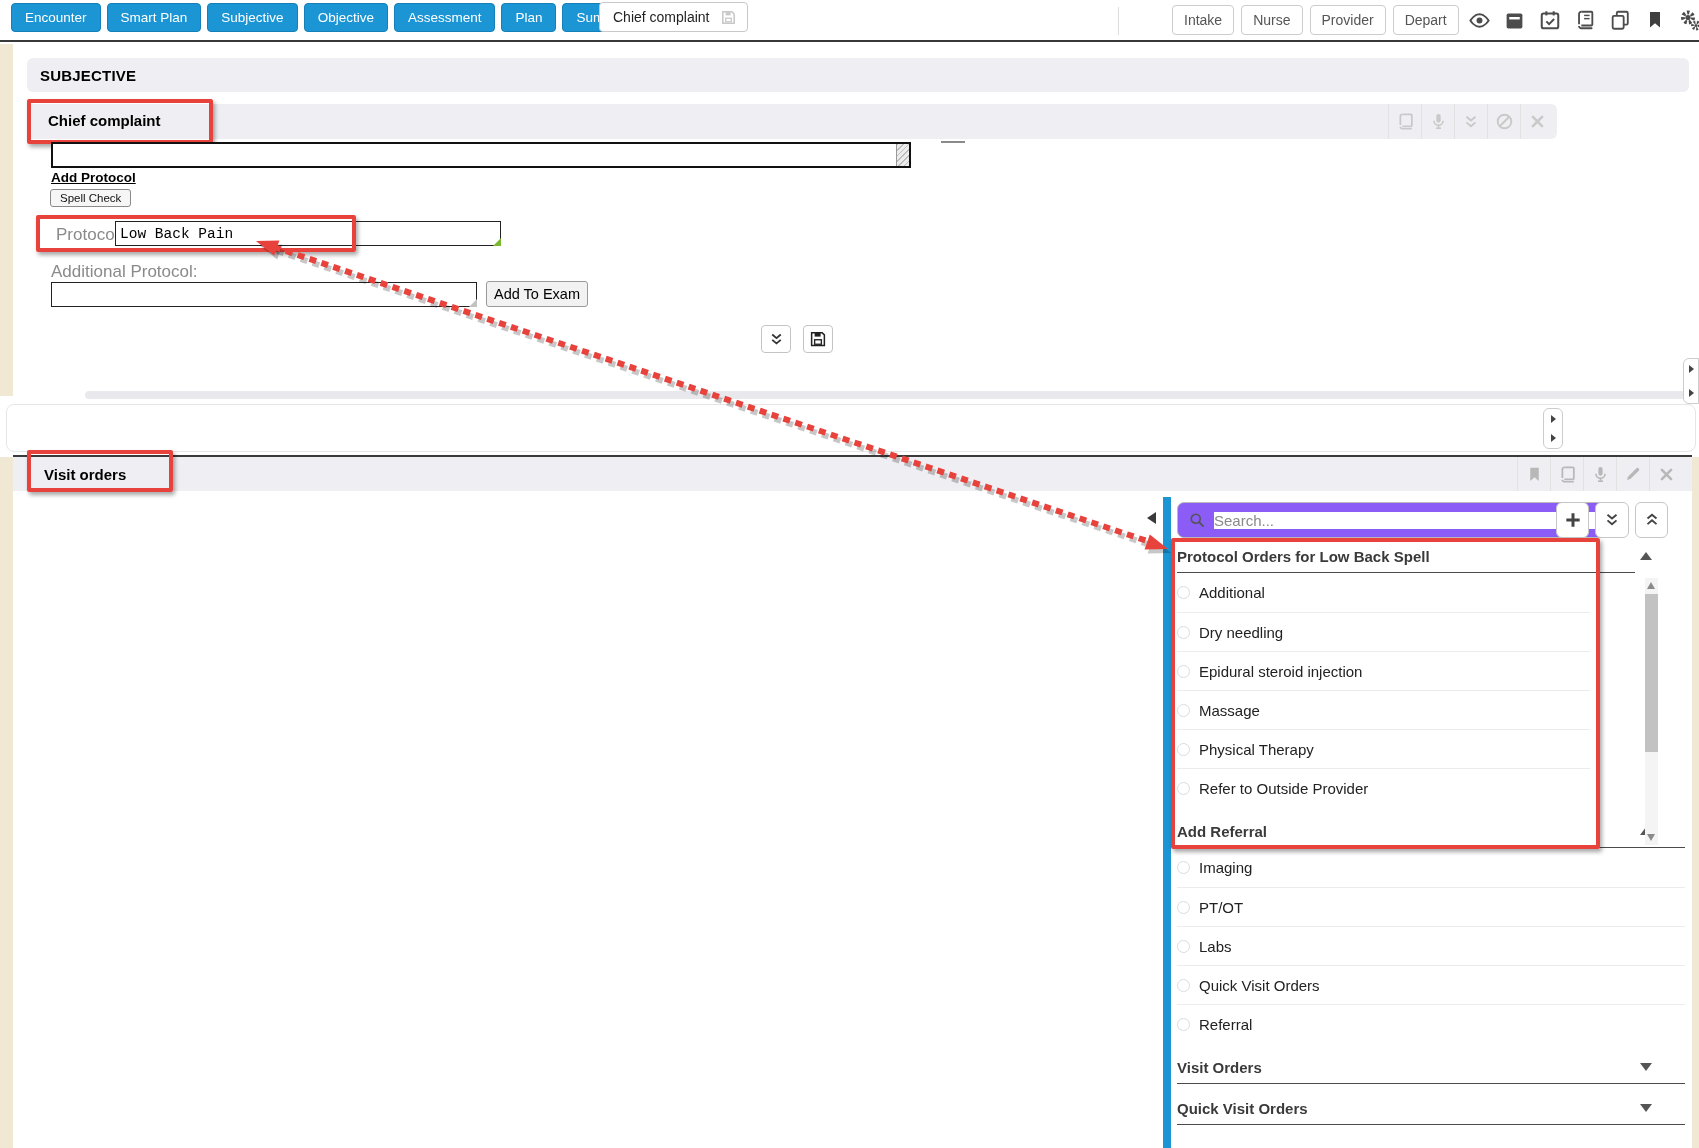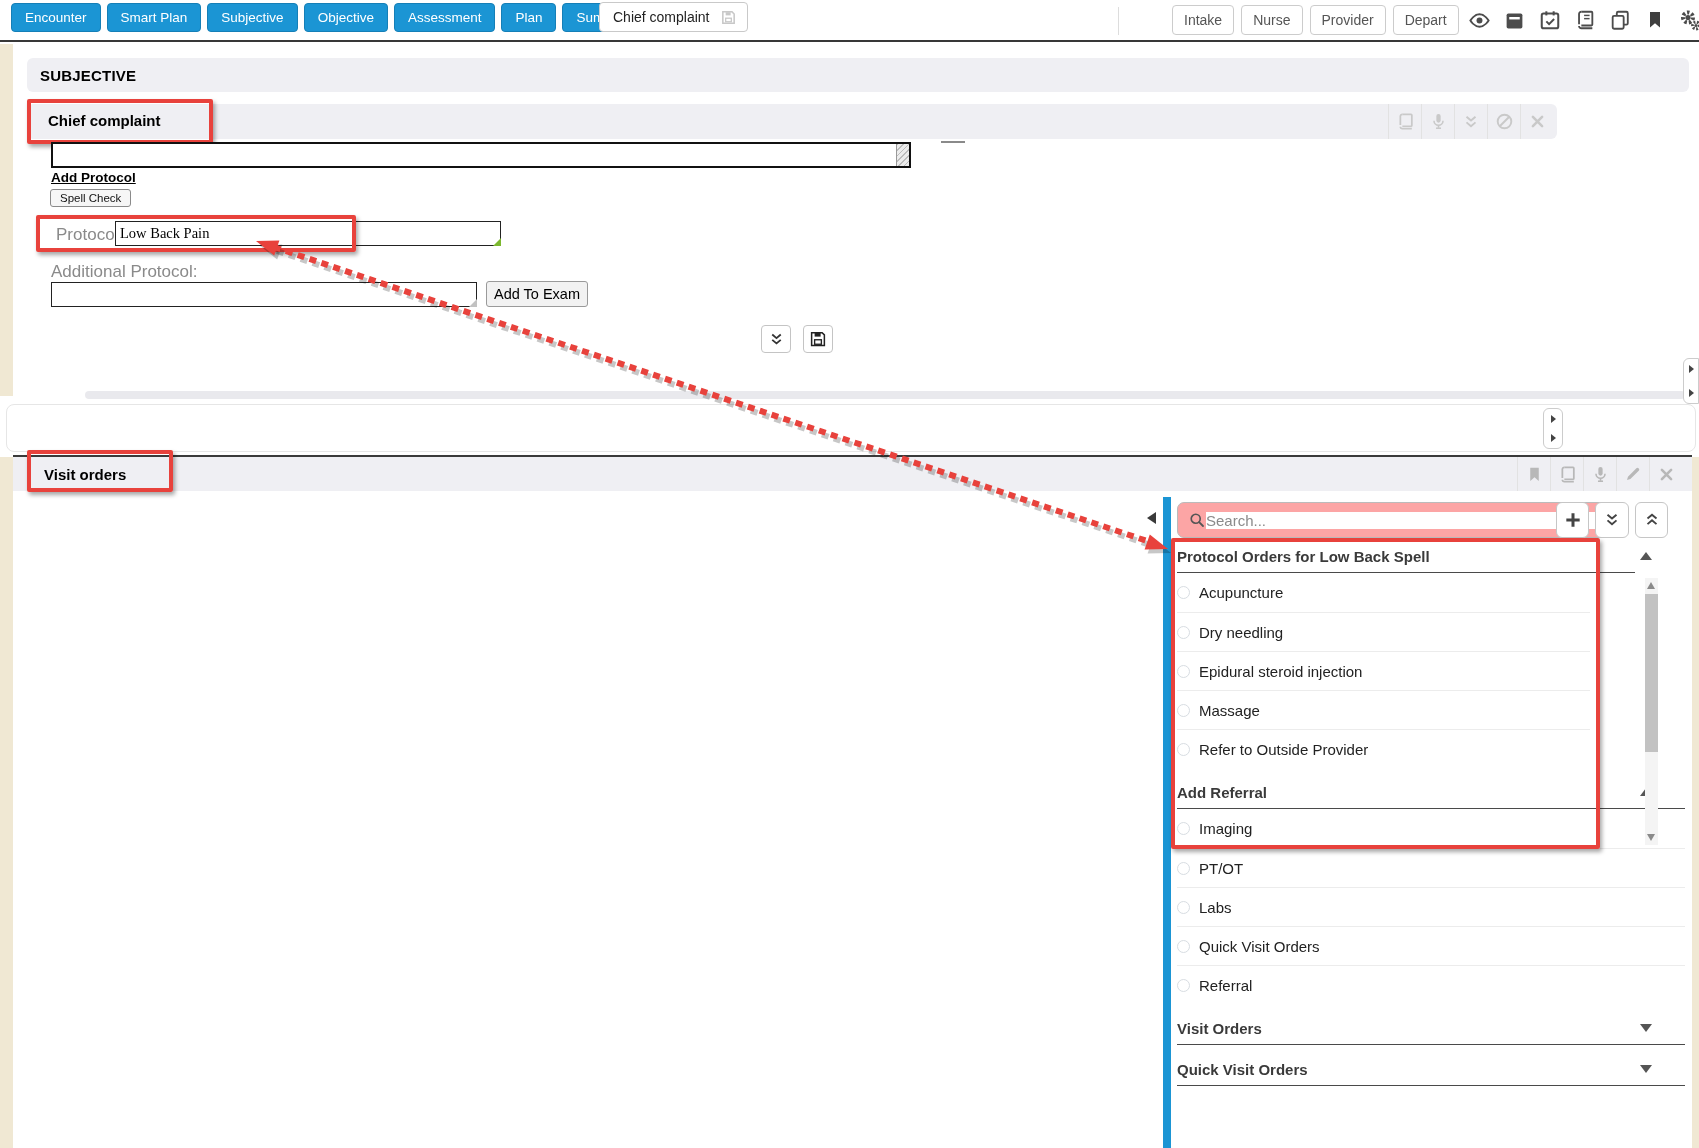--- a/index.html
+++ b/index.html
@@ -28,21 +28,21 @@
   .redbox { position:absolute; border:4px solid #e8423c; border-radius:2px; box-shadow:2px 3px 4px rgba(0,0,0,.35); pointer-events:none; }
 
   .cc-input { position:absolute; left:51px; top:142px; width:860px; height:26px; border:2px solid #111; background:#fff; font-size:14px; padding:2px 18px 2px 5px; resize:none; overflow:hidden; font-family:"Liberation Sans", sans-serif; }
   .cc-input-handle { position:absolute; left:896px; top:144px; width:13px; height:22px; background:#ededed; border-left:1px solid #999;
       background-image:repeating-linear-gradient(135deg,#bdbdbd 0 1px,transparent 1px 4px); }
   .stray-dash { position:absolute; left:941px; top:141px; width:24px; height:2px; background:#8a8a8a; }
   .add-dictation { position:absolute; left:51px; top:170px; font-size:13.5px; font-weight:600; color:#000; text-decoration:underline; cursor:pointer; }
   .spellcheck-btn { position:absolute; left:50px; top:189px; padding:2px 9px; font-size:11.5px; color:#111; background:#f6f6f6; border:1px solid #8a8a8a; border-radius:3px; cursor:pointer; font-family:"Liberation Sans", sans-serif; }
 
   .field-label { position:absolute; font-size:17px; color:#8a8a8a; }
-  .protocol-input { position:absolute; left:115px; top:221px; width:386px; height:25px; border:1px solid #222; font-size:14.5px; padding:8px 4px; font-family:Liberation Serif, serif; }
+  .protocol-input { position:absolute; left:115px; top:221px; width:386px; height:25px; border:1px solid #222; font-size:14.5px; padding:8px 4px; font-family:Liberation Mono, monospace; }
   .corner-green { position:absolute; left:493px; top:238px; width:0; height:0; border-bottom:8px solid #7cb82f; border-left:8px solid transparent; }
   .addl-input { position:absolute; left:51px; top:282px; width:426px; height:25px; border:1px solid #222; font-size:14.5px; padding:0 4px; font-family:"Liberation Sans", sans-serif; }
   .corner-gray { position:absolute; left:469px; top:299px; width:0; height:0; border-bottom:8px solid #c2c2c2; border-left:8px solid transparent; }
   .add-exam-btn { position:absolute; left:486px; top:281px; width:102px; height:26px; background:#f2f2f2; border:1px solid #9a9a9a; border-radius:3px; font-size:14.5px; color:#000; cursor:pointer; font-family:"Liberation Sans", sans-serif; }
 
   .mini-btn { position:absolute; top:325px; width:30px; height:28px; background:#fff; border:1px solid #c4c4c4; border-radius:4px; display:flex; align-items:center; justify-content:center; cursor:pointer; }
   .bottom-track { position:absolute; left:85px; top:391px; width:1600px; height:8px; background:#e9e9ed; border-radius:4px; }
 
   
   .divider-band { position:absolute; left:6px; top:404px; width:1690px; height:48px; background:#fff; border:1px solid #e6e6e6; border-radius:8px; }
@@ -52,21 +52,21 @@
 
   
   .vo-bar { position:absolute; left:13px; top:455px; width:1679px; height:36px; background:#efeff3; border-top:2px solid #3a3a3a; }
   .vo-title { position:absolute; left:31px; top:9px; font-size:15px; font-weight:bold; color:#000; }
   .tan-left-bottom { position:absolute; left:0; top:457px; width:13px; height:691px; background:#f0e8d3; }
   .tan-right-bottom { position:absolute; left:1692px; top:457px; width:7px; height:691px; background:#f0e8d3; }
 
   
   .collapse-arrow { position:absolute; left:1147px; top:512px; width:0; height:0; border-right:9px solid #3a3a3a; border-top:6px solid transparent; border-bottom:6px solid transparent; cursor:pointer; }
   .blue-bar { position:absolute; left:1163px; top:497px; width:8px; height:651px; background:#1b95d4; }
-  .search-box { position:absolute; left:1177px; top:502px; width:442px; height:36px; border:1px solid #bbb; border-radius:7px; background:#fca5a5; display:flex; align-items:center; padding-left:10px; }
+  .search-box { position:absolute; left:1177px; top:502px; width:442px; height:36px; border:1px solid #bbb; border-radius:7px; background:#8b5cf6; display:flex; align-items:center; padding-left:10px; gap:8px; }
   .search-box input { border:none; outline:none; flex:1; font-size:15px; color:#333; font-family:"Liberation Sans", sans-serif; }
   .search-box input::placeholder { color:#8a8a8a; }
   .panel-btn { position:absolute; top:502px; height:36px; background:#fff; border:1px solid #c6c6c6; border-radius:6px; display:flex; align-items:center; justify-content:center; cursor:pointer; }
 
   .op-host { position:absolute; left:1177px; top:540px; width:508px; }
   .op-section { position:relative; }
   .op-header { position:relative; height:33px; display:flex; align-items:center; font-size:15px; font-weight:bold; color:#3a3a3a; border-bottom:1.5px solid #4a4a4a; cursor:pointer; }
   .op-hl .op-header { width:458px; }
   .op-list { }
   .op-item { position:relative; height:39px; display:flex; align-items:center; gap:9px; cursor:pointer; font-size:15px; color:#222; width:508px; }
@@ -372,33 +372,37 @@
 
   <div class="op-host" id="opHost">
       <div class="op-section op-hl">
         <div class="op-header">
           <span>Protocol Orders for Low Back Spell</span>
           <span class="tri tri-up"></span>
         </div>
         <div class="op-list">
           <div class="op-item">
             <span class="op-circle"></span>
-            <span>Acupuncture</span>
+            <span>Additional</span>
           </div>
           <div class="op-item">
             <span class="op-circle"></span>
             <span>Dry needling</span>
           </div>
           <div class="op-item">
             <span class="op-circle"></span>
             <span>Epidural steroid injection</span>
           </div>
           <div class="op-item">
             <span class="op-circle"></span>
             <span>Massage</span>
+          </div>
+          <div class="op-item">
+            <span class="op-circle"></span>
+            <span>Physical Therapy</span>
           </div>
           <div class="op-item">
             <span class="op-circle"></span>
             <span>Refer to Outside Provider</span>
           </div>
         </div>
         <div class="op-sec-gap"></div>
       </div>
       <div class="op-section">
         <div class="op-header">

